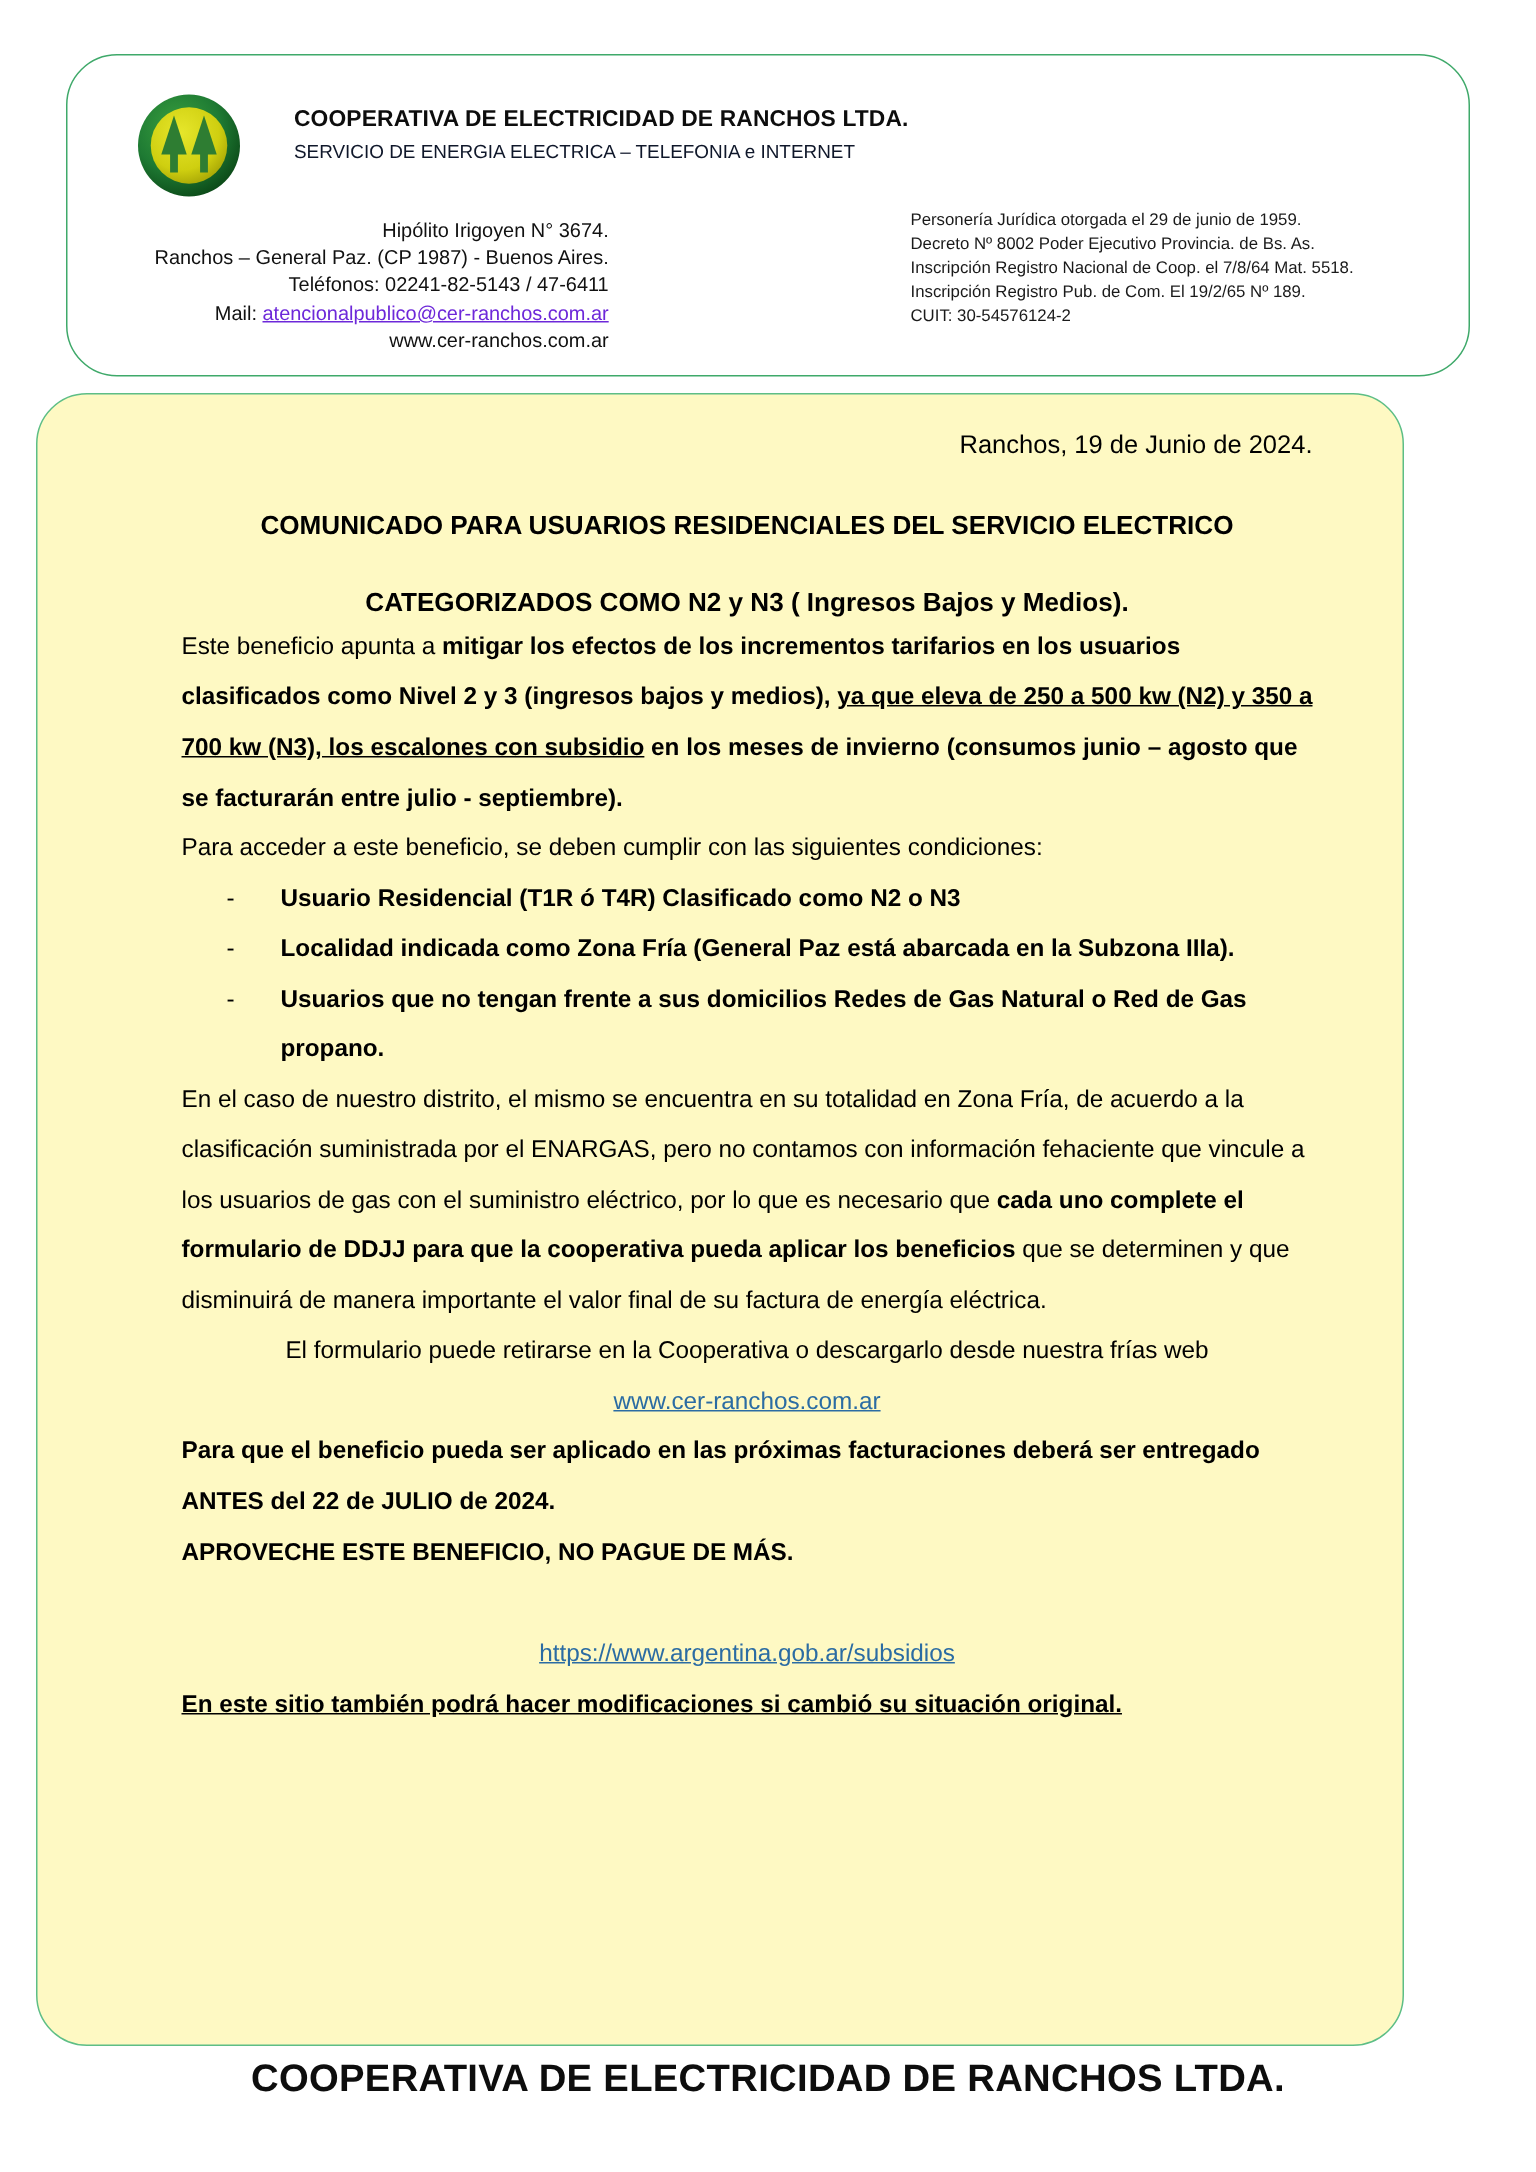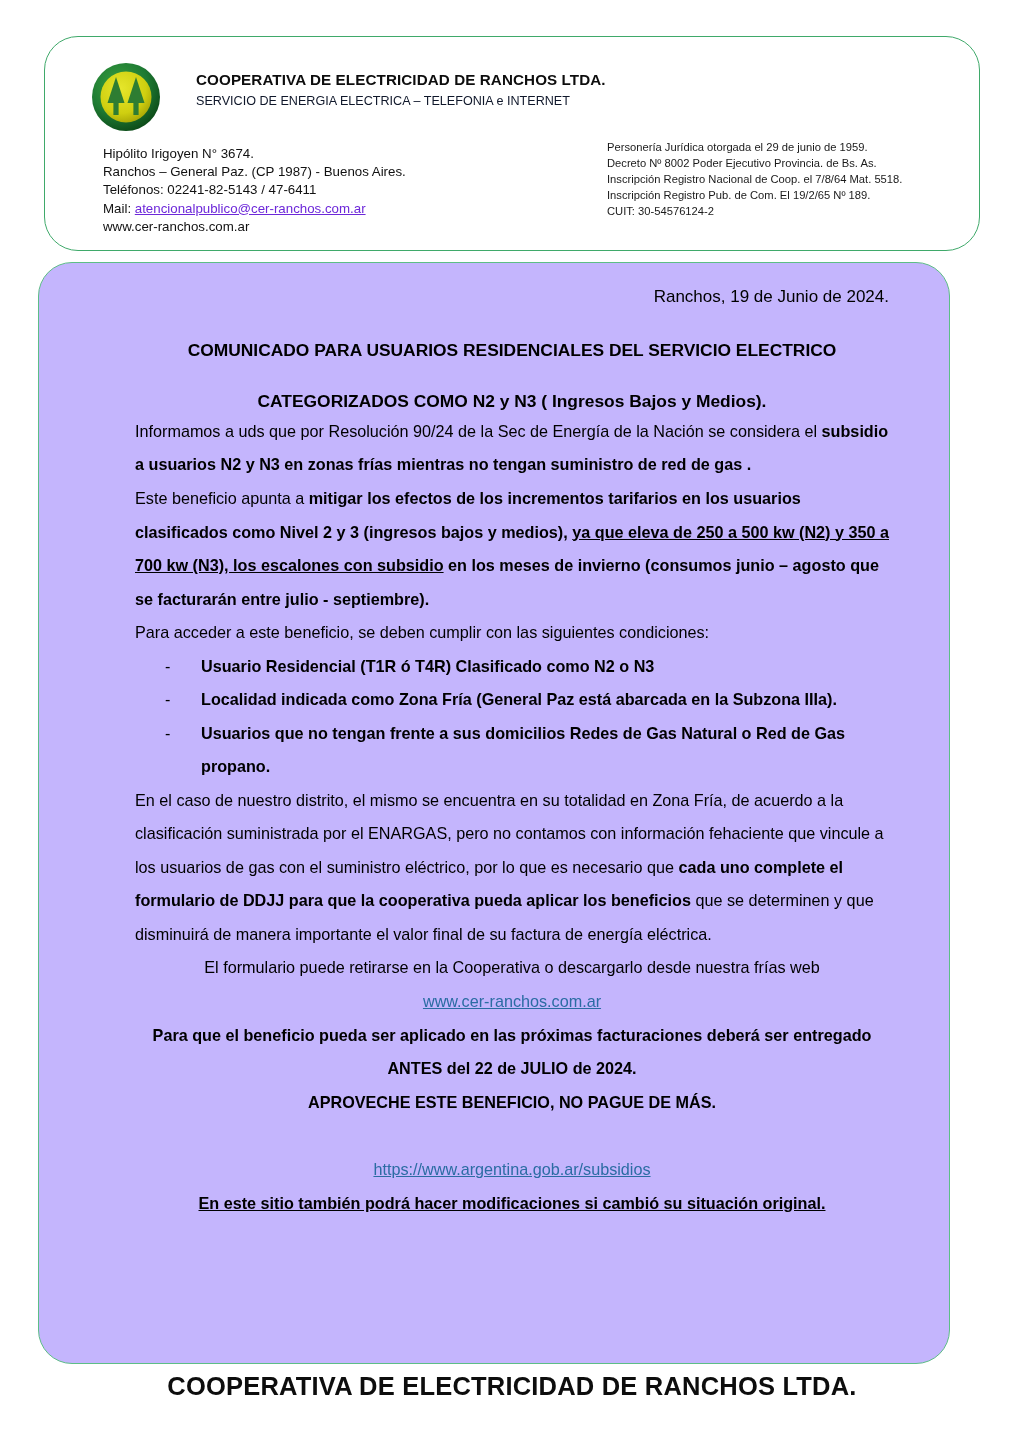--- a/index.html
+++ b/index.html
@@ -64,20 +64,21 @@
     white-space: nowrap;
   }
 
   .addr-block {
     position: absolute;
     left: 58px;
     top: 108px;
     font-size: 13.3px;
     line-height: 1.37;
     color: #111111;
+    text-align: right;
   }
   .addr-line { white-space: nowrap; }
   .mail-line { white-space: nowrap; }
   .link-blue {
     color: #6d28d9;
     text-decoration: underline;
   }
 
   .legal-block {
     position: absolute;
@@ -85,27 +86,27 @@
     top: 103px;
     font-size: 11.2px;
     line-height: 1.42;
     color: #1a1a1a;
   }
   .legal-line { white-space: nowrap; }
 
   
   .main-box {
     position: absolute;
-    left: 38px;
+    left: 24px;
     top: 262px;
     width: 912px;
     height: 1102px;
     border: 1.6px solid #5DBE86;
     border-radius: 34px;
-    background: #c4b5fd;
+    background: #fef9c3;
   }
 
   .doc-body {
     position: absolute;
     left: 96px;
     top: 14px;
     width: 754px;
   }
 
   .date-line {
@@ -156,21 +157,20 @@
     top: 0;
     font-weight: normal;
   }
 
   .center-line {
     text-align: center;
     font-size: 16.2px;
     line-height: 2.07;
   }
   .center-bold {
-    text-align: center;
     font-size: 16.2px;
     line-height: 2.07;
     font-weight: bold;
   }
   .center-link {
     text-align: center;
     font-size: 16.2px;
     line-height: 2.07;
   }
   .center-link a {
@@ -253,21 +253,20 @@
 <div class="main-box">
   <div class="doc-body">
 
     <div class="date-line">Ranchos, 19 de Junio de 2024.</div>
 
     <div class="doc-title">
       <span class="ln">COMUNICADO PARA USUARIOS RESIDENCIALES DEL SERVICIO ELECTRICO</span>
       <span class="ln">CATEGORIZADOS COMO N2 y N3 ( Ingresos Bajos y Medios).</span>
     </div>
 
-    <p class="para para-first"><span>Informamos a uds que por Resolución 90/24 de la Sec de Energía de la Nación se considera el </span><b>subsidio a usuarios N2 y N3 en zonas frías mientras no tengan suministro de red de gas</b><b> .</b></p>
 
     <p class="para para-gap"><span> Este beneficio apunta a </span><b>mitigar los efectos de los incrementos tarifarios en los usuarios clasificados como Nivel 2 y 3 (ingresos bajos y medios), </b><b class="u">ya que eleva de 250 a 500 kw (N2) y 350 a 700 kw (N3), los escalones con subsidio</b><b> en los meses de invierno (consumos junio – agosto que se facturarán entre julio - septiembre).</b></p>
 
     <p class="para para-gap">Para acceder a este beneficio, se deben cumplir con las siguientes condiciones:</p>
 
     <ul class="cond-list">
       <li><span class="dash">-</span><span>Usuario Residencial (T1R ó T4R) Clasificado como N2 o N3</span></li>
       <li><span class="dash">-</span><span>Localidad indicada como Zona Fría (General Paz está abarcada en la Subzona IIIa).</span></li>
       <li><span class="dash">-</span><span>Usuarios que no tengan frente a sus domicilios Redes de Gas Natural o Red de Gas propano.</span></li>
     </ul>

